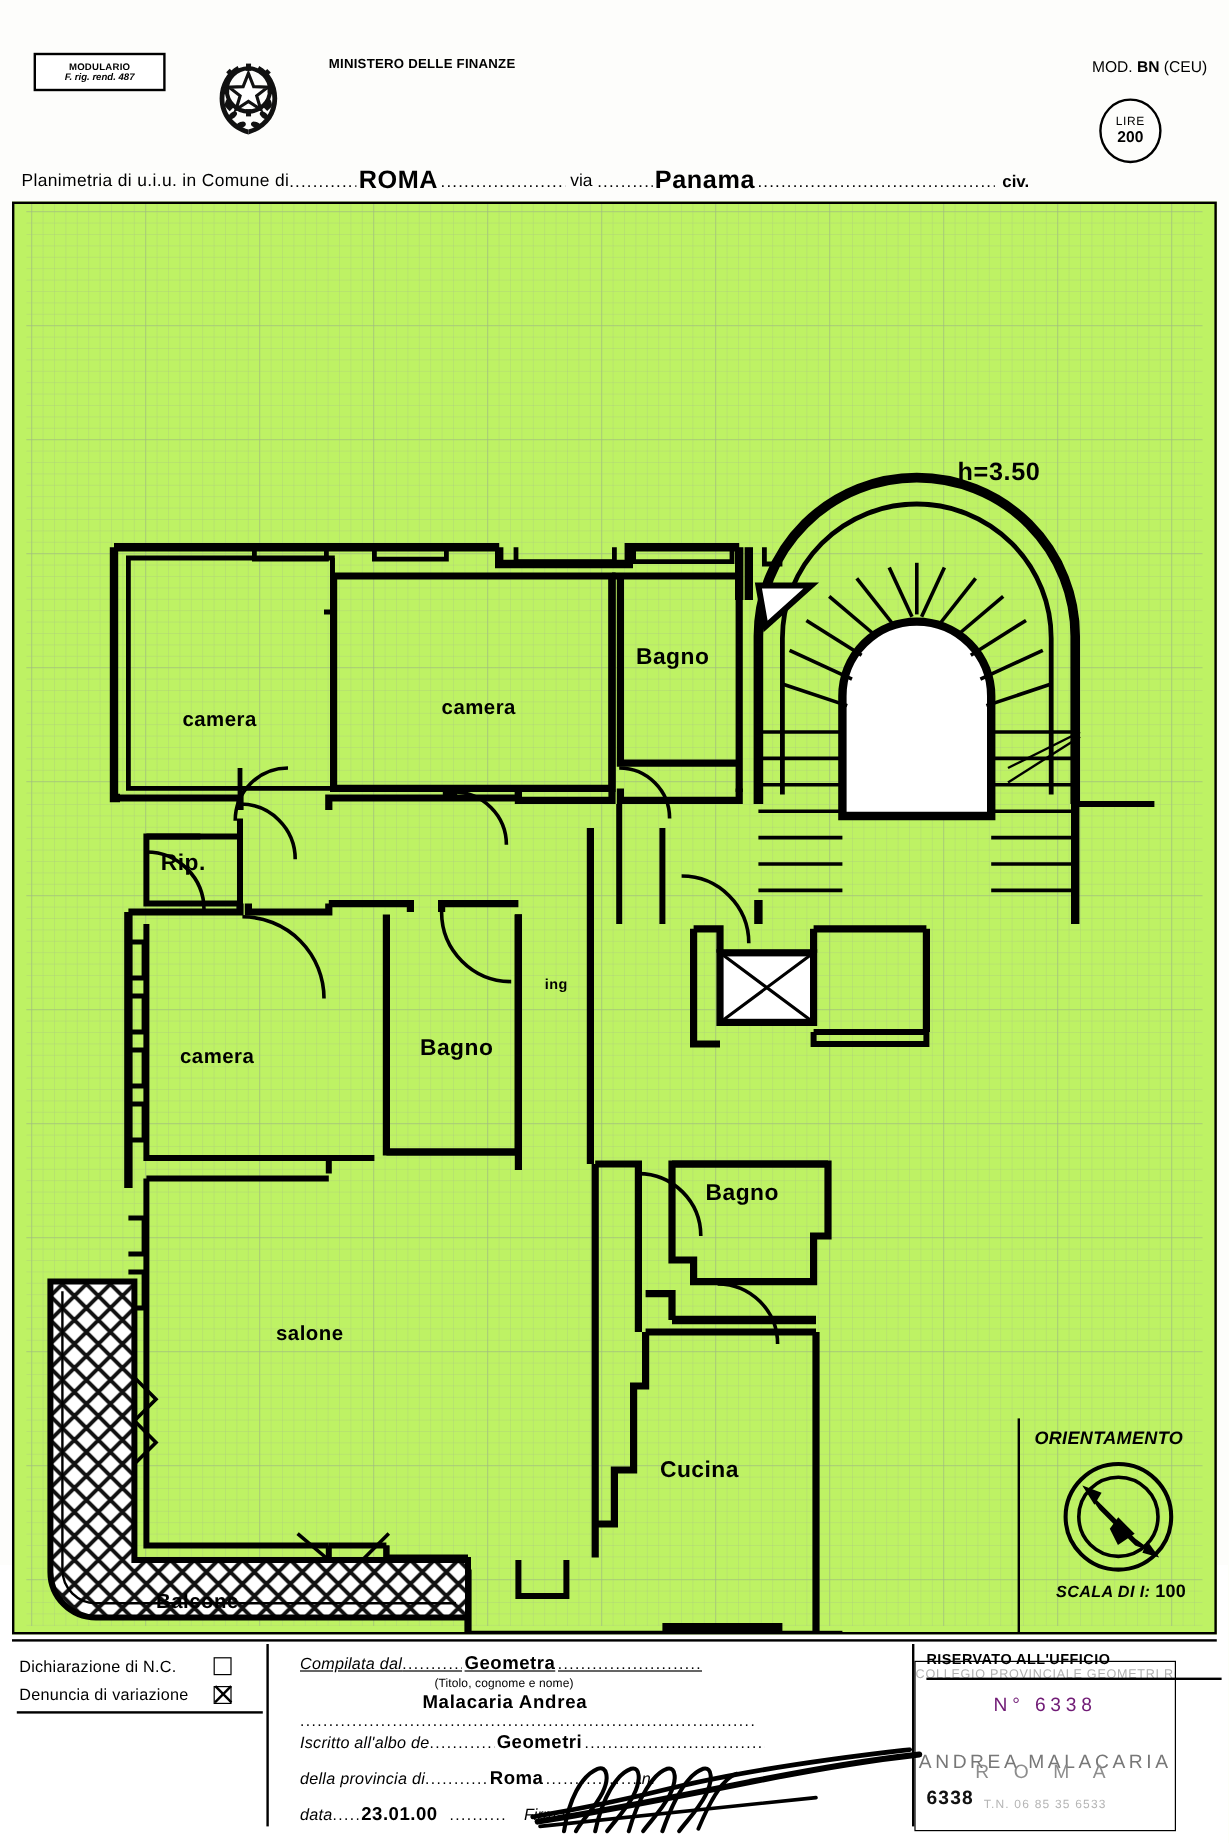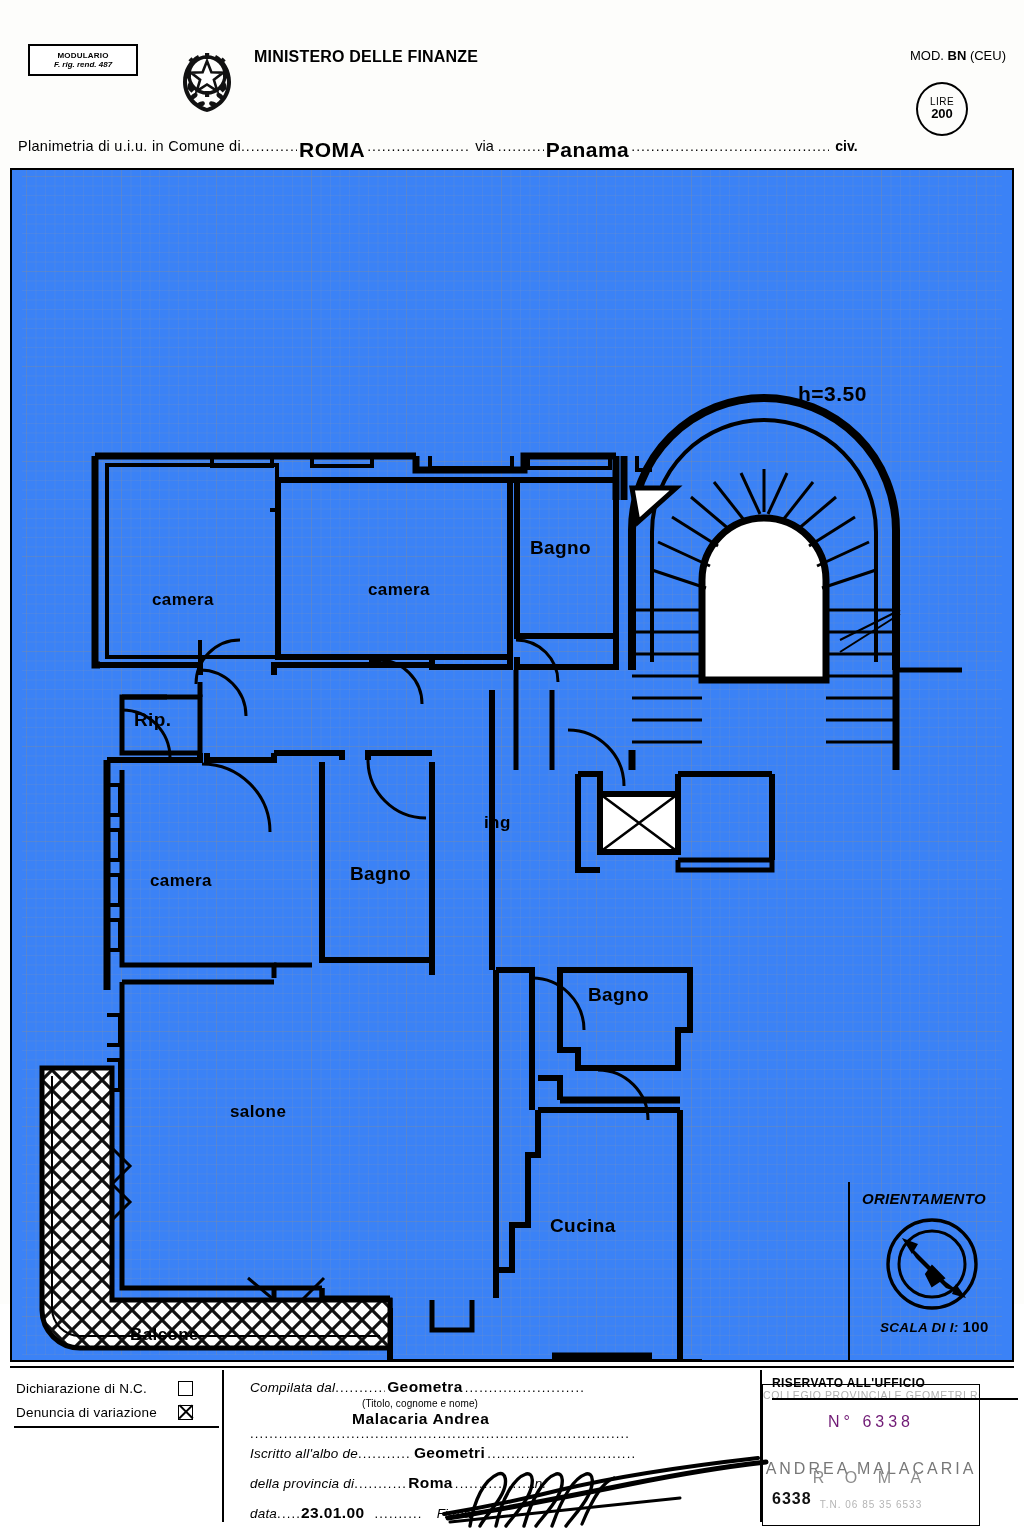--- a/index.html
+++ b/index.html
@@ -47,22 +47,23 @@
     left: 178px; top: 42px;
     width: 58px; height: 76px;
   }
 
   #ministry {
     position: absolute;
     left: 254px; top: 48px;
     width: 620px;
   }
   #ministry .l1 {
-    font-size: 16px; font-weight: bold; letter-spacing: .2px;
+    font-size: 11px; font-weight: bold; letter-spacing: .2px;
     margin-bottom: 5px;
+    margin-left: 20px;
   }
   #ministry .l2 {
     font-size: 16.5px; font-weight: bold; letter-spacing: .2px;
     margin-bottom: 5px;
   }
   #ministry .l3 { white-space: nowrap; }
   #ministry .l3 .big {
     font-size: 22px; font-weight: bold; letter-spacing: .3px;
   }
   #ministry .l3 .small {
@@ -86,21 +87,21 @@
     align-items: center; justify-content: center;
     line-height: 1.1;
   }
   #lire-stamp .lt { font-size: 10px; letter-spacing: .5px; }
   #lire-stamp .lv { font-size: 13px; font-weight: bold; }
 
   #planimetria-line {
     position: absolute;
     left: 18px; top: 138px;
     width: 990px; height: 26px;
-    display: flex; align-items: flex-start;
+    display: flex; align-items: center;
     white-space: nowrap;
   }
   #planimetria-line .lbl { font-size: 14.5px; letter-spacing: .3px; }
   #planimetria-line .dots {
     flex: 0 0 auto;
     font-size: 14px; letter-spacing: 1px; color: #000;
     overflow: hidden;
   }
   #planimetria-line .dots.d1 { width: 56px; }
   #planimetria-line .dots.d2 { width: 104px; }
@@ -112,21 +113,21 @@
   }
   #planimetria-line .via-lbl { font-size: 14.5px; padding: 0 4px; }
   #planimetria-line .civ { font-size: 14px; font-weight: bold; padding-left: 6px;}
 
   
   #drawing-box {
     position: absolute;
     left: 10px; top: 168px;
     width: 1004px; height: 1194px;
     border: 2px solid #000;
-    background: #3b82f6;
+    background: #bef264;
     overflow: hidden;
   }
 
   #grid-paper {
     position: absolute;
     left: 10px; top: 0px;
     width: 980px; height: 1185px;
     background-image:
       linear-gradient(to right, rgba(150,155,165,.30) 1px, transparent 1px),
       linear-gradient(to bottom, rgba(150,155,165,.30) 1px, transparent 1px),
@@ -261,21 +262,21 @@
     font-size: 13.5px; font-style: italic; letter-spacing: .2px;
   }
   .frow .fdots {
     font-size: 13px; letter-spacing: 1.2px;
     overflow: hidden; white-space: nowrap;
   }
   .frow .fval {
     font-size: 15.5px; font-weight: bold; letter-spacing: .4px;
     padding: 0 2px;
   }
-  #r-compilata { left: 18px; top: 4px; }
+  #r-compilata { left: 18px; top: 4px; text-decoration: underline; }
   #r-compilata .fdots.a { width: 50px; }
   #r-compilata .fdots.b { width: 120px; }
   #r-titolo {
     position: absolute; left: 130px; top: 24px;
     font-size: 10px; letter-spacing: .1px;
   }
   #r-name {
     position: absolute; left: 120px; top: 36px;
     font-size: 15.5px; font-weight: bold; letter-spacing: .6px;
   }
@@ -603,21 +604,21 @@
         <path d="M100 1014 L118 1032 L100 1050"></path>
       </g>
     </svg>
 
     <div class="room-label" style="left:140px; top:420px;  font-size:17px;">camera</div>
     <div class="room-label" style="left:356px; top:410px;  font-size:17px;">camera</div>
     <div class="room-label" style="left:518px; top:367px;  font-size:19px;">Bagno</div>
     <div class="room-label" style="left:122px; top:539px;  font-size:19px;">Rip.</div>
     <div class="room-label" style="left:138px; top:701px;  font-size:17px;">camera</div>
     <div class="room-label" style="left:338px; top:693px;  font-size:19px;">Bagno</div>
-    <div class="room-label" style="left:472px; top:643px;  font-size:17px;">ing</div>
+    <div class="room-label" style="left:442px; top:643px;  font-size:12px;">ing</div>
     <div class="room-label" style="left:576px; top:814px;  font-size:19px;">Bagno</div>
     <div class="room-label" style="left:218px; top:932px;  font-size:17px;">salone</div>
     <div class="room-label" style="left:538px; top:1045px; font-size:19px;">Cucina</div>
     <div class="room-label" style="left:118px; top:1155px; font-size:17px;">Balcone</div>
 
     <div id="orient-divider"></div>
     <div id="orientamento">
       <div class="oi-title">ORIENTAMENTO</div>
       <svg id="compass-svg" viewBox="0 0 100 100">
         <circle cx="50" cy="50" r="44" fill="none" stroke="#000" stroke-width="3.4"></circle>

